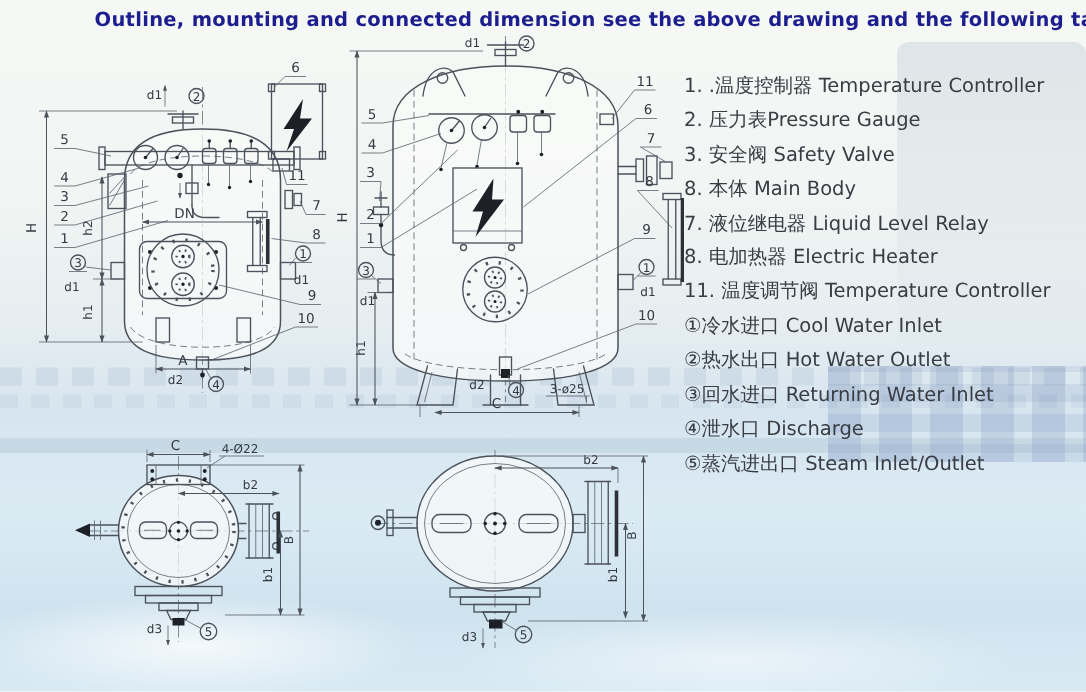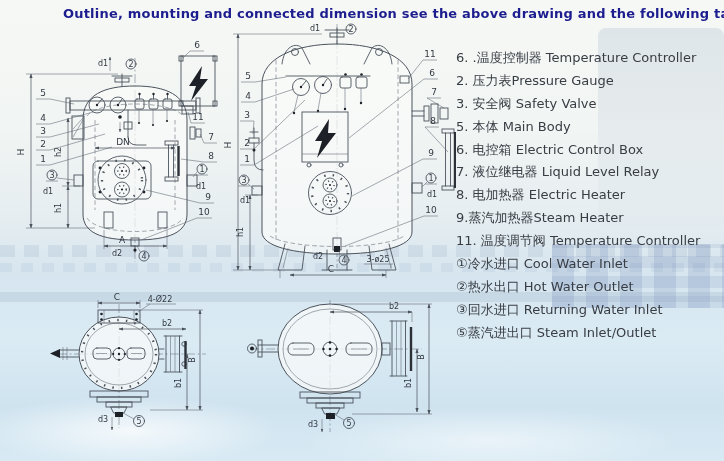--- a/index.html
+++ b/index.html
@@ -532,28 +532,27 @@
         <line class="lt" x1="352" y1="414" x2="432" y2="414"></line>
         <line class="dim" x1="429" y1="304" x2="429" y2="414"></line>
         <text class="t8" transform="rotate(-90 424,357)" x="424" y="357">B</text>
         <line class="dim" x1="417" y1="349" x2="417" y2="412"></line>
         <text class="t8" transform="rotate(-90 411,383)" x="411" y="383">b1</text>
       </g>
     </g>
   </svg>
 
   <div class="legend">
-    <div class="li">6. .温度控制器 Temperature Controller</div>
+    <div class="li">1. .温度控制器 Temperature Controller</div>
     <div class="li">2. 压力表Pressure Gauge</div>
     <div class="li">3. 安全阀 Safety Valve</div>
-    <div class="li">5. 本体 Main Body</div>
-    <div class="li">6. 电控箱 Electric Control Box</div>
+    <div class="li">8. 本体 Main Body</div>
     <div class="li">7. 液位继电器 Liquid Level Relay</div>
     <div class="li">8. 电加热器 Electric Heater</div>
-    <div class="li">9.蒸汽加热器Steam Heater</div>
     <div class="li">11. 温度调节阀 Temperature Controller</div>
     <div class="li">①冷水进口 Cool Water Inlet</div>
     <div class="li">②热水出口 Hot Water Outlet</div>
     <div class="li">③回水进口 Returning Water Inlet</div>
+    <div class="li">④泄水口 Discharge</div>
     <div class="li">⑤蒸汽进出口 Steam Inlet/Outlet</div>
   </div>
 
 </div>
 
 </body></html>

